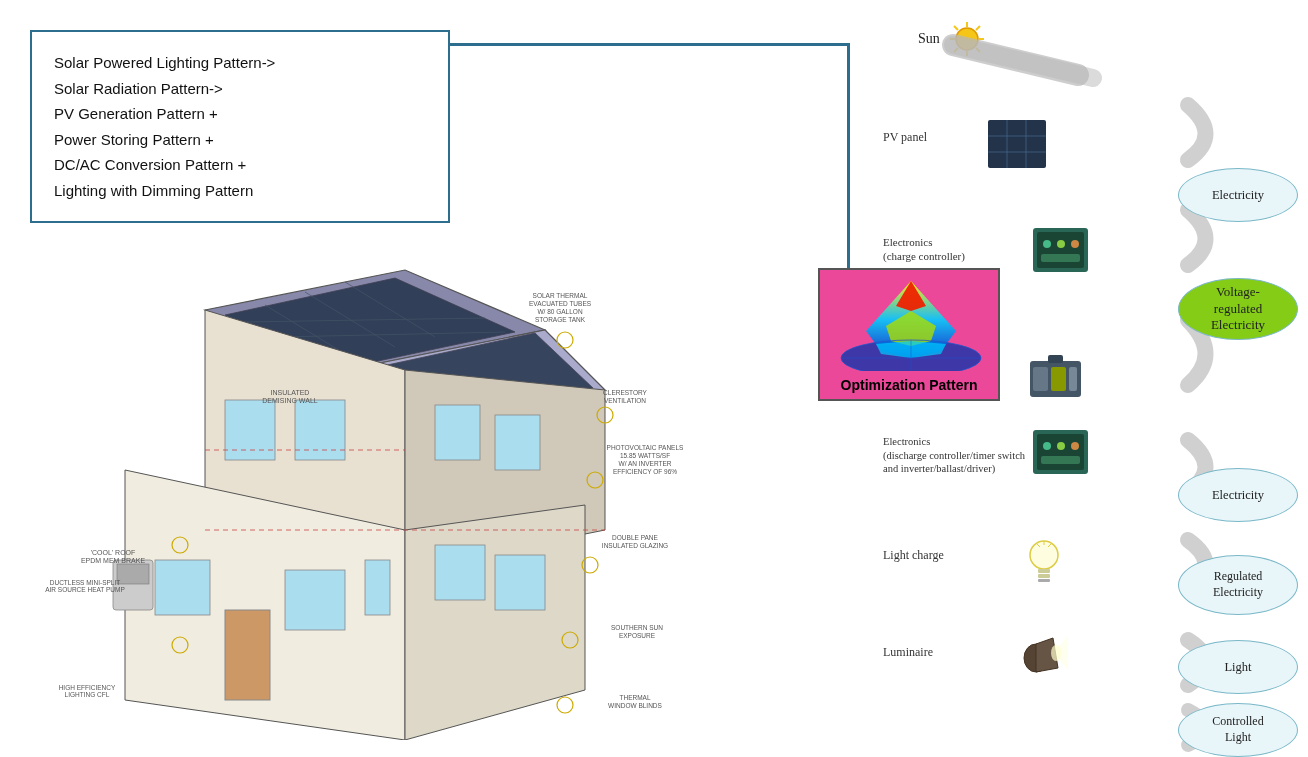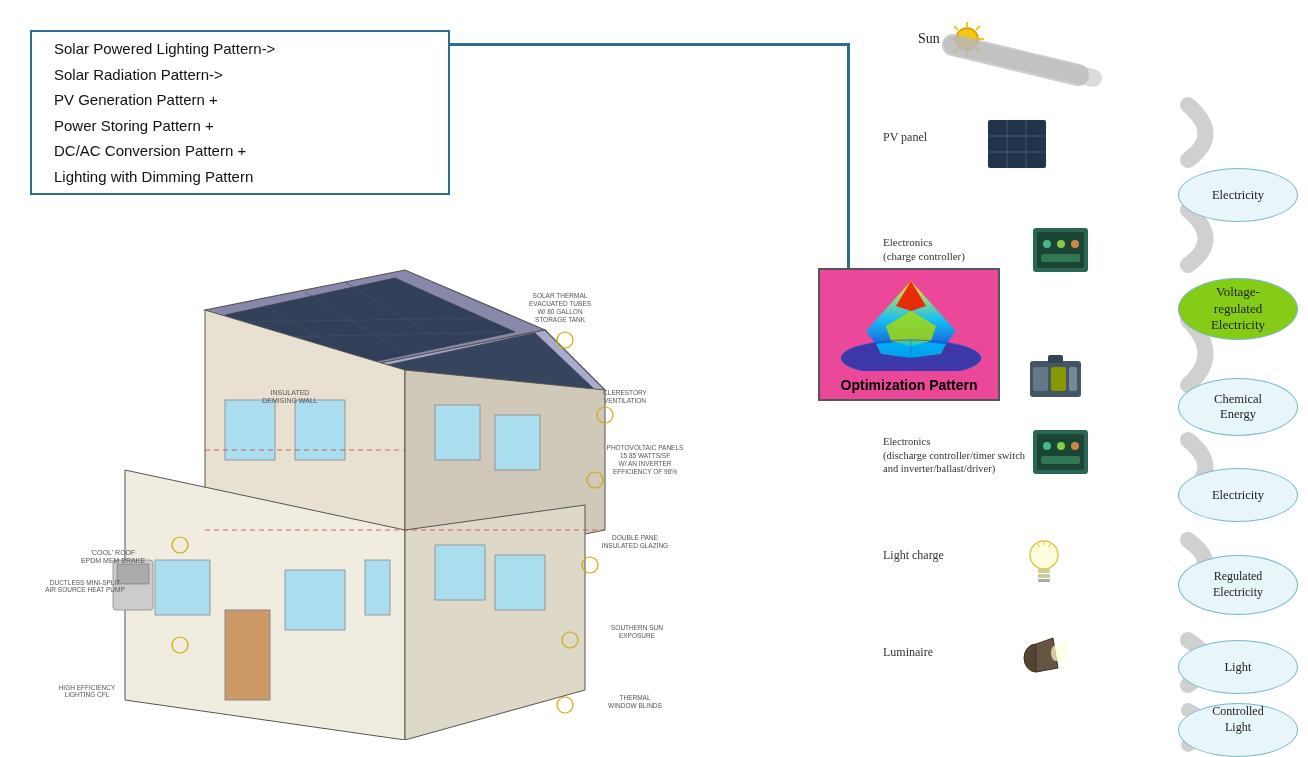--- a/index.html
+++ b/index.html
@@ -12,21 +12,21 @@
       position: relative;
     }
 
     
     .text-box {
       position: absolute;
       top: 30px;
       left: 30px;
       width: 420px;
       border: 2px solid #2d6e8e;
-      padding: 4px 22px;
+      padding: 18px 22px;
       background: #fff;
       z-index: 10;
     }
     .text-box p {
       font-size: 15px;
       line-height: 1.7;
       color: #111;
     }
 
     
@@ -252,23 +252,20 @@
   <div style="position:absolute;top:355px;left:150px;width:55px;height:48px;">
     <svg width="55" height="48">
       <rect x="2" y="6" width="51" height="36" rx="3" fill="#445566"></rect>
       <rect x="20" y="0" width="15" height="8" rx="2" fill="#334455"></rect>
       <rect x="5" y="12" width="15" height="24" rx="2" fill="#667788"></rect>
       <rect x="23" y="12" width="15" height="24" rx="2" fill="#889900"></rect>
       <rect x="41" y="12" width="8" height="24" rx="2" fill="#778899"></rect>
     </svg>
   </div>
 
-  <div style="position:absolute;top:378px;right:10px;width:120px;height:58px;border-radius:50%;border:1.5px solid #7ab8c8;background:#e8f5f9;display:flex;align-items:center;justify-content:center;text-align:center;font-size:12.5px;color:#222;">
-    <span>Chemical<br>Energy</span>
-  </div>
 
   <div style="position:absolute;top:468px;right:10px;width:120px;height:54px;border-radius:50%;border:1.5px solid #7ab8c8;background:#e8f5f9;display:flex;align-items:center;justify-content:center;text-align:center;font-size:12.5px;color:#222;">
     <span>Electricity</span>
   </div>
 
   <div style="position:absolute;top:435px;left:5px;font-size:10.5px;color:#333;line-height:1.3;width:148px;">Electronics<br>(discharge controller/timer switch<br>and inverter/ballast/driver)</div>
   <div style="position:absolute;top:430px;left:155px;width:55px;height:44px;">
     <svg width="55" height="44">
       <rect width="55" height="44" rx="3" fill="#2a6655"></rect>
       <rect x="4" y="4" width="47" height="36" rx="2" fill="#1a4433"></rect>
@@ -306,21 +303,21 @@
   <div style="position:absolute;top:630px;left:140px;width:50px;height:48px;">
     <svg width="50" height="48">
       <ellipse cx="18" cy="28" rx="12" ry="14" fill="#554433" stroke="#443322" stroke-width="1"></ellipse>
       <polygon points="18,14 35,8 40,38 18,42" fill="#665544" stroke="#443322" stroke-width="1"></polygon>
       <ellipse cx="38" cy="23" rx="5" ry="8" fill="#ffffcc" opacity="0.7"></ellipse>
 
       <polygon points="40,18 50,5 50,40 40,28" fill="#ffffcc" opacity="0.3"></polygon>
     </svg>
   </div>
 
-  <div style="position:absolute;top:703px;right:10px;width:120px;height:54px;border-radius:50%;border:1.5px solid #7ab8c8;background:#e8f5f9;display:flex;justify-content:center;text-align:center;font-size:12px;color:#222;line-height:1.3;">
+  <div style="position:absolute;top:703px;right:10px;width:120px;height:54px;border-radius:50%;border:1.5px solid #7ab8c8;background:#e8f5f9;display:flex;align-items:center;justify-content:center;text-align:center;font-size:12px;color:#222;line-height:1.3;">
     <span>Controlled<br>Light</span>
   </div>
 
 </div>
 
 <div style="position:absolute;top:268px;left:818px;width:182px;border:2.5px solid #555;background:#ec4899;padding:6px;">
   
   <svg width="170" height="95">
     <defs>
       <linearGradient id="blueGrad" x1="0%" y1="100%" x2="0%" y2="0%">

